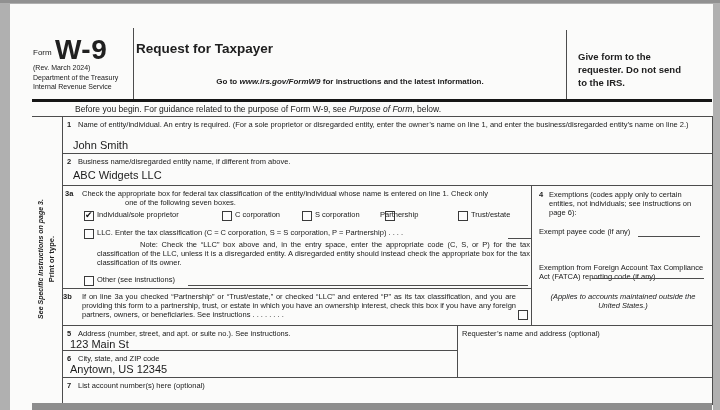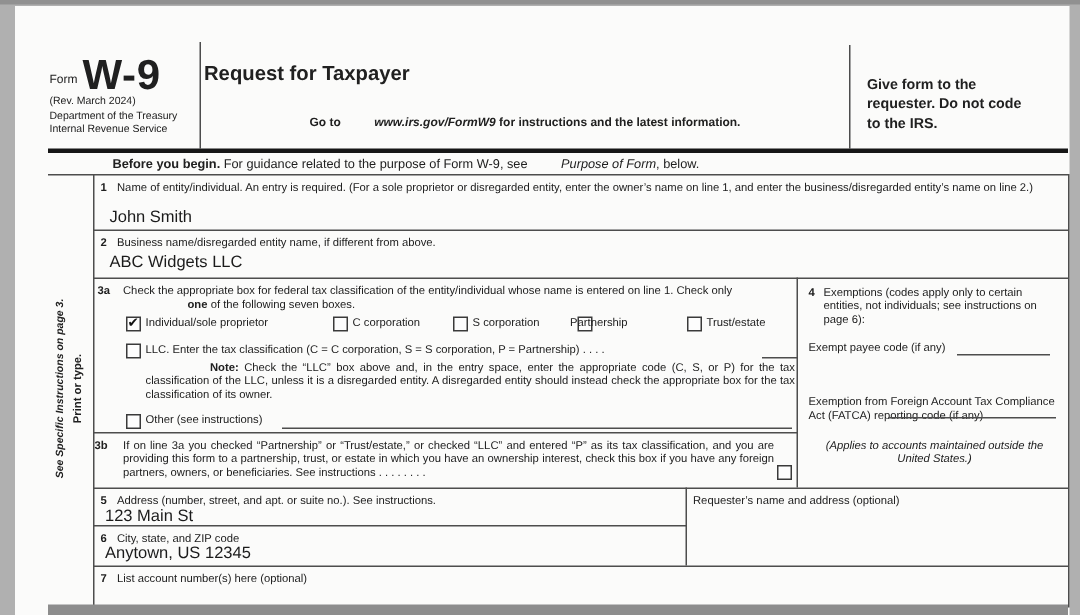--- a/index.html
+++ b/index.html
@@ -12,22 +12,22 @@
   .abs { position:absolute; }
   .page { left:10px; top:4px; width:703px; height:406px; background:#fbfbfa; }
   .topstrip { left:0; top:0; width:720px; height:3px; background:#919191; }
 
   
   .t7  { font-size:7.5px; line-height:9px; }
   .t7i { font-size:7.5px; line-height:9px; font-style:italic; }
   .t8  { font-size:8.5px; line-height:10px; }
   .num { font-size:7.5px; line-height:9px; font-weight:bold; }
   .val { font-size:11px; line-height:13px; color:#1b1b1b; }
-  .b   { font-weight:bold;padding-left:43px; }
-  .i   { font-style:italic;margin-left:20px; }
+  .b   { font-weight:normal;padding-left:43px; }
+  .i   { font-style:italic; }
 
   
   .hline { background:#4d4d4d; height:1px; }
   .vline { background:#4d4d4d; width:1px; }
   .thick { background:#161616; }
   .tablebox { border:1px solid #4d4d4d; }
 
   
   .form-word { font-size:8px; }
   .w9 { font-size:28px; font-weight:bold; letter-spacing:0.5px; }
@@ -64,21 +64,21 @@
 <div class="abs tiny" style="left:33px;top:83px">Internal Revenue Service</div>
 
 <div class="abs vline" style="left:133px;top:28px;height:71px"></div>
 
 <div class="abs title" style="left:136px;top:41px;width:428px">
   <div>Request for Taxpayer</div>
 </div>
 <div class="abs goto" style="left:136px;top:77px;width:428px"><span>Go to </span><span class="i">www.irs.gov/FormW9</span><span> for instructions and the latest information.</span></div>
 
 <div class="abs vline" style="left:566px;top:30px;height:69px"></div>
-<div class="abs givebox" style="left:578px;top:50px;width:108px">Give form to the requester. Do not code to the IRS.</div>
+<div class="abs givebox" style="left:578px;top:50px;width:108px">Give form to the requester. Do not send to the IRS.</div>
 
 <div class="abs thick" style="left:32px;top:99px;width:680px;height:3px"></div>
 
 <div class="abs t8" style="left:32px;top:104px;width:680px"><span class="b">Before you begin.</span><span> For guidance related to the purpose of Form W-9, see </span><span class="i">Purpose of Form</span><span>, below.</span></div>
 <div class="abs hline" style="left:32px;top:116px;width:30px"></div>
 
 <div class="margin-note" style="left:35px;top:334px;width:150px">
   <div class="mn1">See Specific Instructions on page 3.</div>
   <div class="mn2">Print or type.</div>
 </div>

